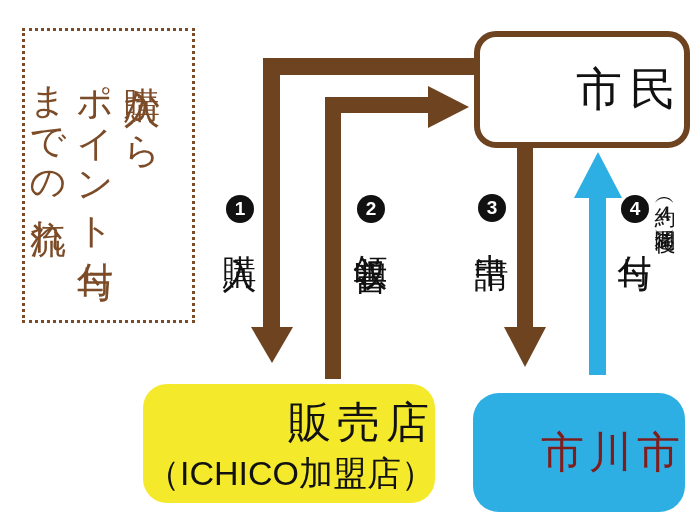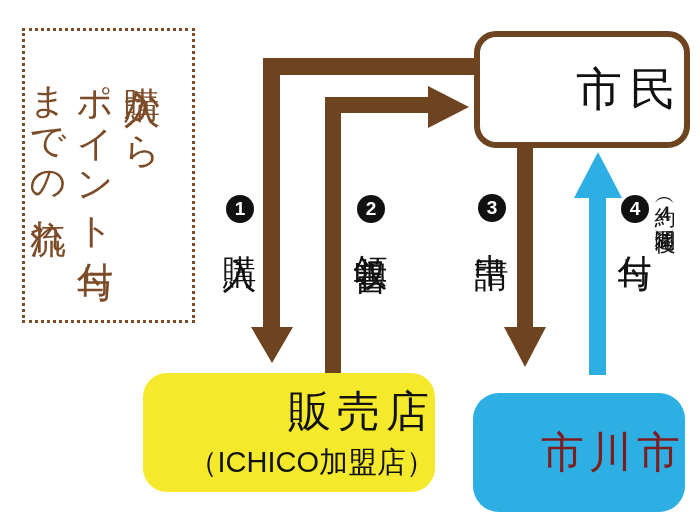--- a/index.html
+++ b/index.html
@@ -47,28 +47,28 @@
     width: 216px; height: 117px;
     background: #ffffff;
     border: 6px solid #6D4320;
     border-radius: 22px;
     color: #111111;
     font-size: 46px;
     letter-spacing: 8px;
     text-indent: 8px;
   }
   .node-store {
-    left: 143px; top: 373px;
+    left: 143px; top: 384px;
     width: 292px; height: 119px;
     background: #F5E92C;
     border-radius: 24px;
     color: #111111;
   }
   .node-store .main { font-size: 43px; letter-spacing: 6px; text-indent: 6px; line-height: 46px; }
-  .node-store .sub  { font-size: 29px; letter-spacing: 0px; line-height: 32px; margin-top: 12px; }
+  .node-store .sub  { font-size: 34px; letter-spacing: 0px; line-height: 32px; margin-top: 12px; }
   .node-city {
     left: 473px; top: 393px;
     width: 212px; height: 119px;
     background: #2EAFE4;
     border-radius: 26px;
     color: #7f1d1d;
     font-size: 43px;
     letter-spacing: 5px;
     text-indent: 5px;
   }

